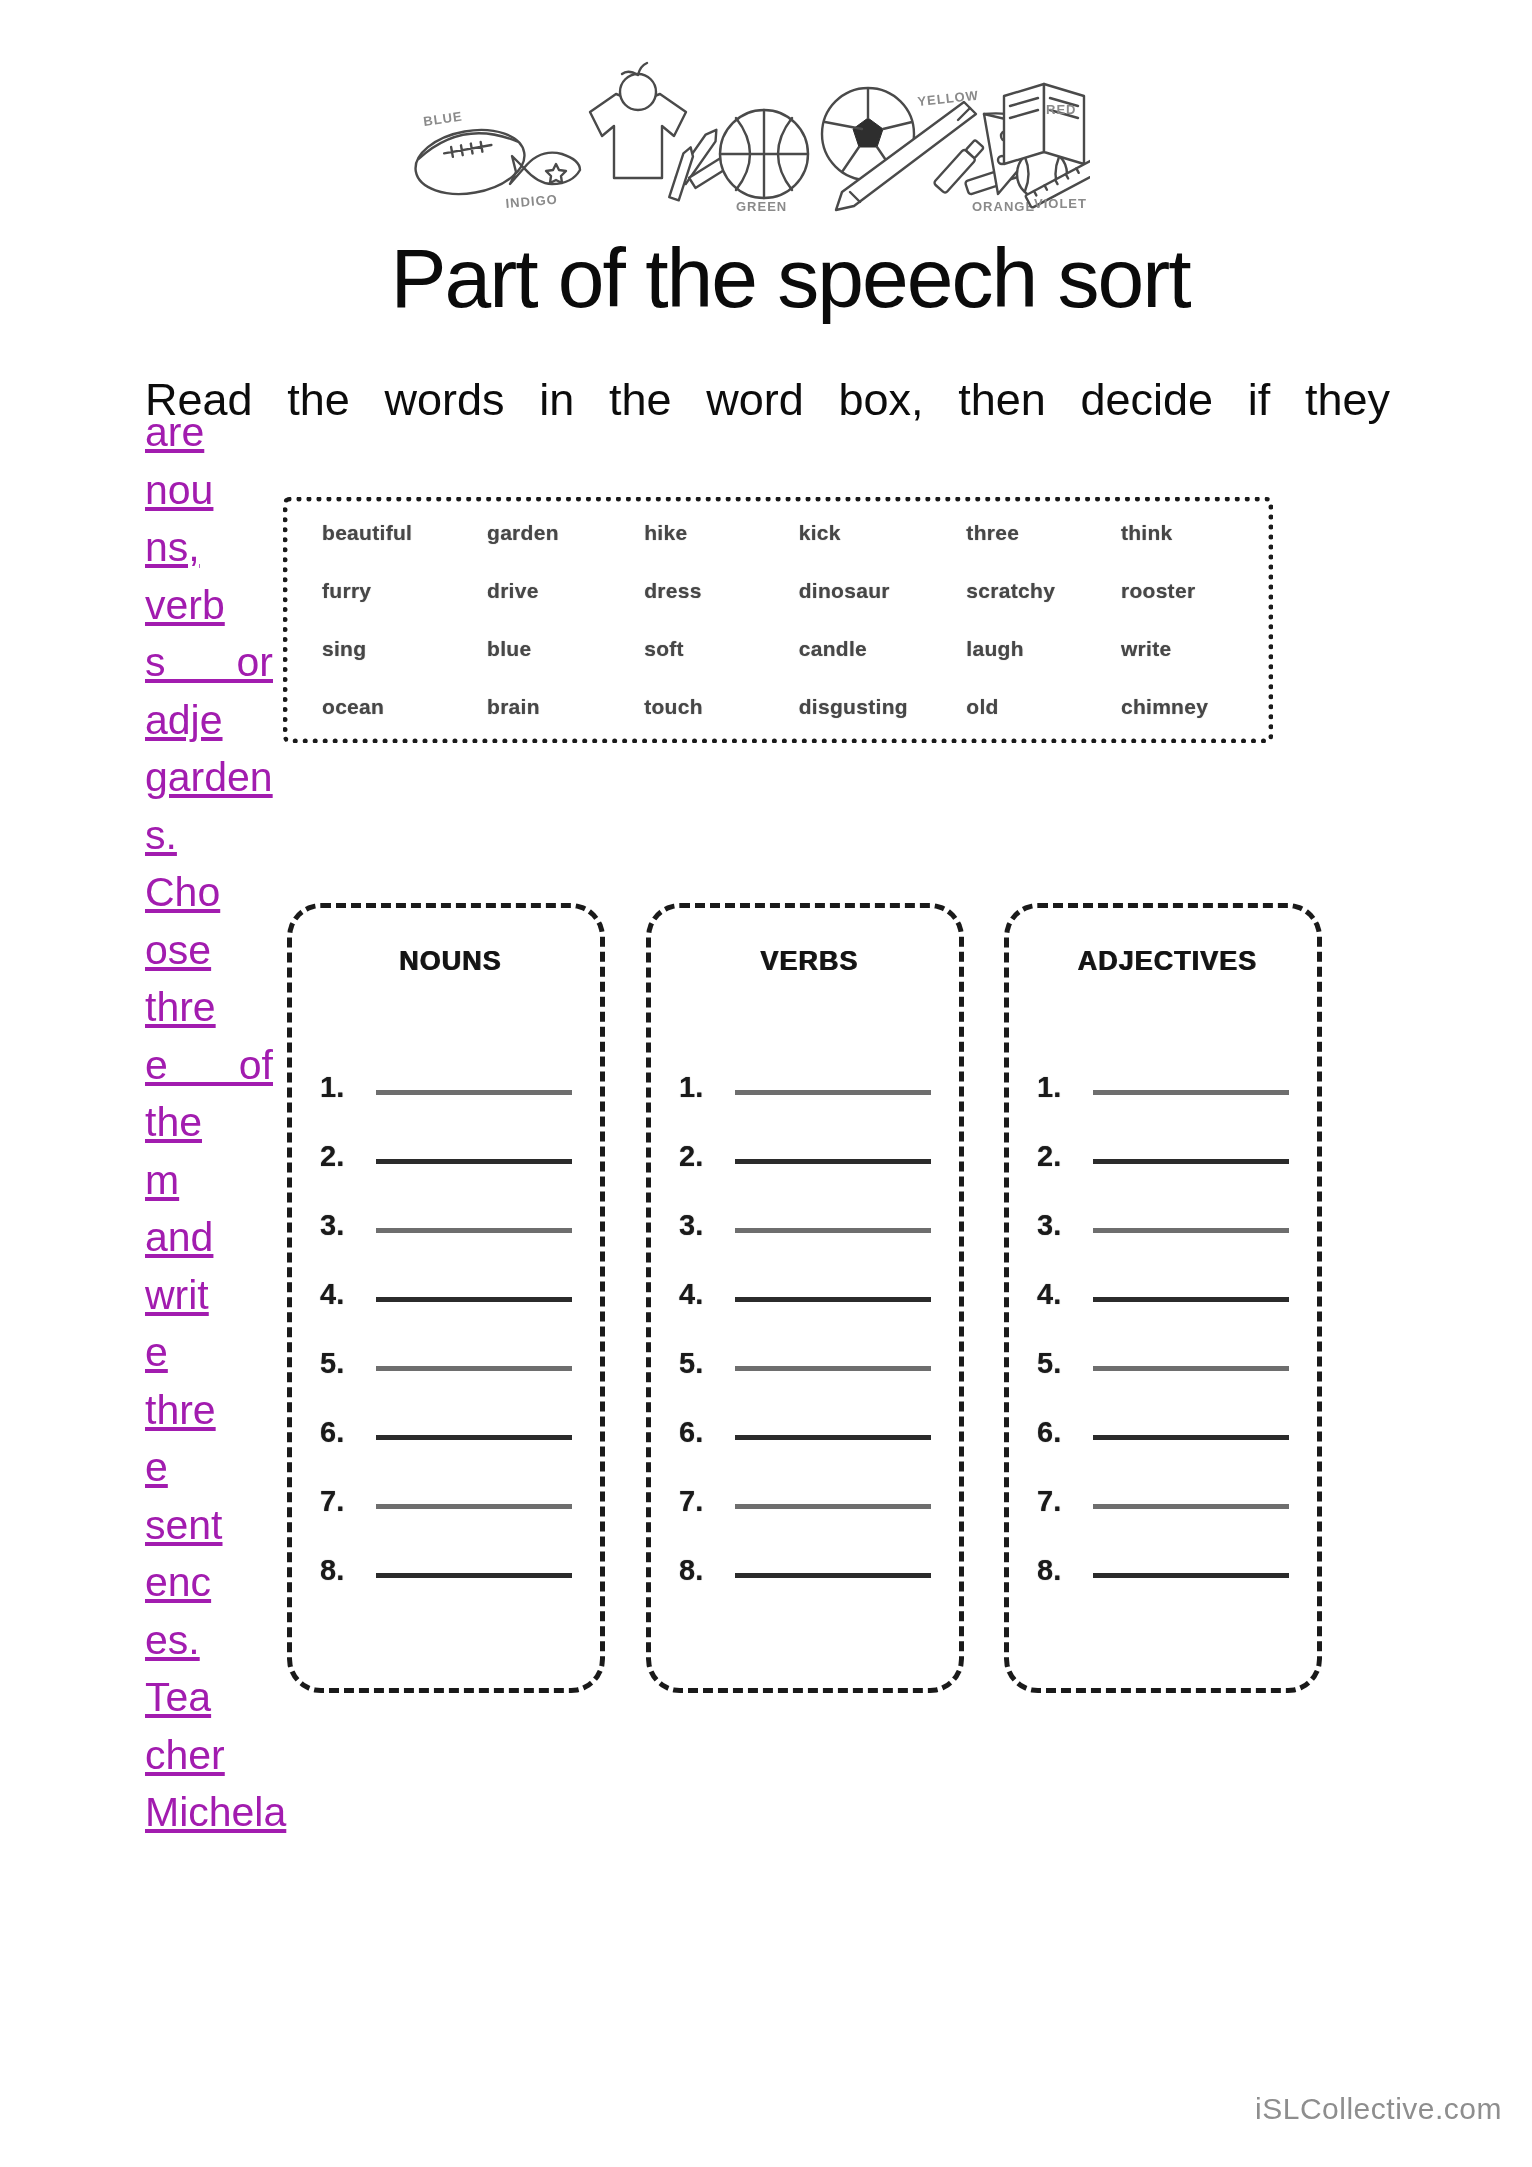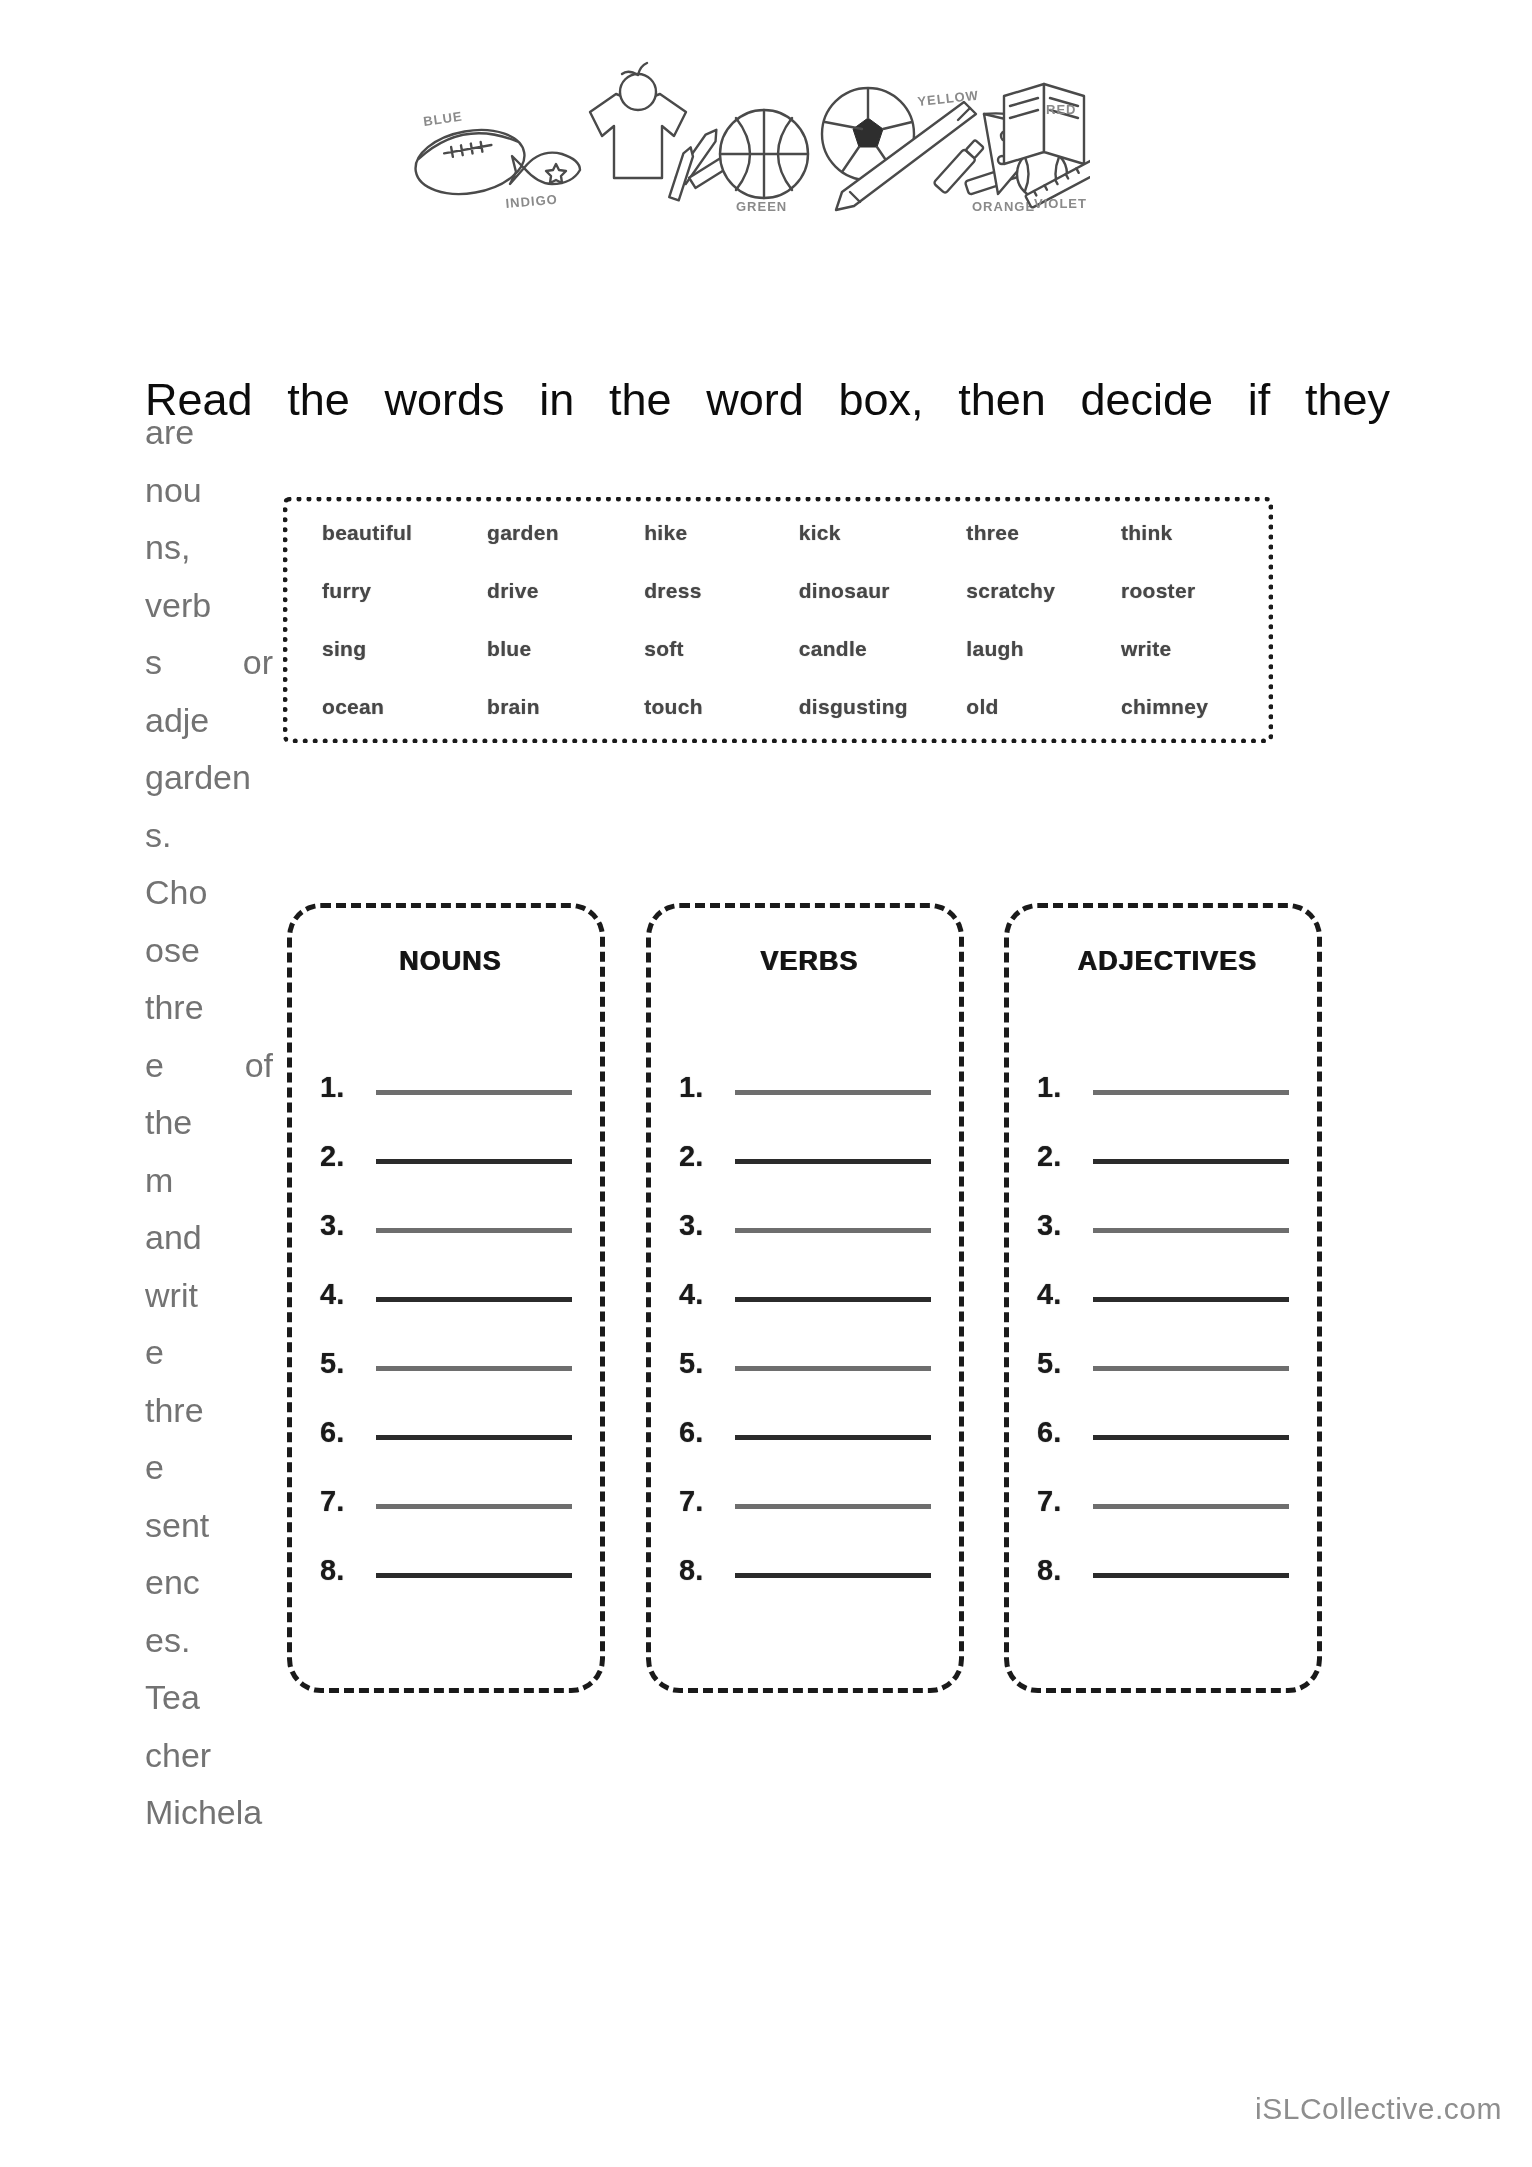--- a/index.html
+++ b/index.html
@@ -21,21 +21,21 @@
   
   .title {
     position:absolute; left:0; top:230px; width:100%; box-sizing:border-box; padding-left:48px;
     text-align:center; font-size:84px; letter-spacing:-2px; color:#0b0b0b; white-space:nowrap;
   }
   .intro-line {
     position:absolute; left:145px; top:350px; width:1245px; font-size:45px; color:#0c0c0c;
     text-align:justify; text-align-last:justify;margin-top:24px;
   }
   .wrap-col {
-    position:absolute; left:145px; top:404px; width:128px; font-size:34px; line-height:57.5px; color:#737373;
+    position:absolute; left:145px; top:404px; width:128px; font-size:41px; line-height:57.5px; color:#a21caf;text-decoration:underline;
   }
   .wrap-line { text-align:justify; text-align-last:justify; white-space:nowrap; height:57.5px; overflow:visible; }
 
   
   .word-box {
     position:absolute; left:283px; top:497px; width:990px; height:246px; box-sizing:border-box;
     border:5px dotted #1a1a1a; border-radius:6px;
     display:grid; grid-template-columns:1.08fr 1.02fr 1fr 1.1fr 1fr 1.05fr;
     padding:14px 10px 14px 34px; align-items:center;gap:24px;
   }
@@ -161,20 +161,21 @@
 
       <g transform="translate(664,128) rotate(-28)">
         <rect class="outline-fill" x="-38" y="-7" width="76" height="14" rx="2"></rect>
         <path class="outline" d="M-28,-7 v5 M-16,-7 v5 M-4,-7 v5 M8,-7 v5 M20,-7 v5"></path>
       </g>
       <text class="banner-label" x="648" y="58">RED</text>
       <text class="banner-label" x="636" y="152">VIOLET</text>
     </svg>
   </div>
 
+  <div class="title">Part of the speech sort</div>
 
   <div class="intro-line">Read the words in the word box, then decide if they</div>
   <div class="wrap-col">
     <div class="wrap-line">are</div>
     <div class="wrap-line">nou</div>
     <div class="wrap-line">ns,</div>
     <div class="wrap-line">verb</div>
     <div class="wrap-line">s or</div>
     <div class="wrap-line">adje</div>
     <div class="wrap-line">garden</div>

